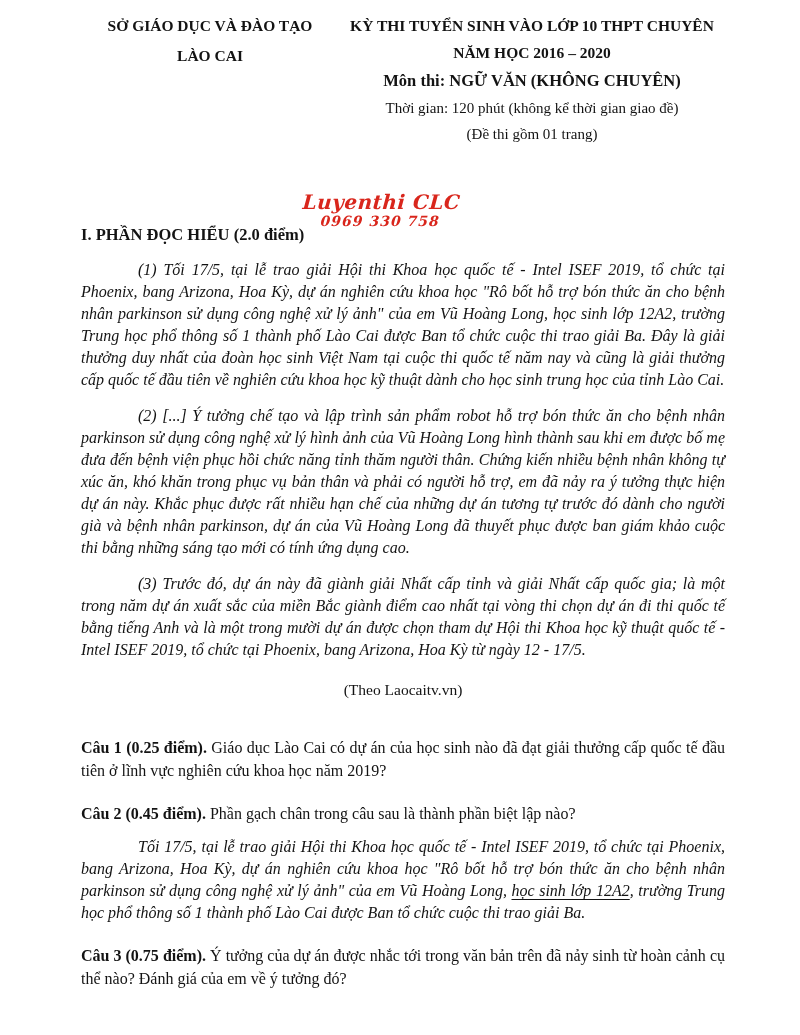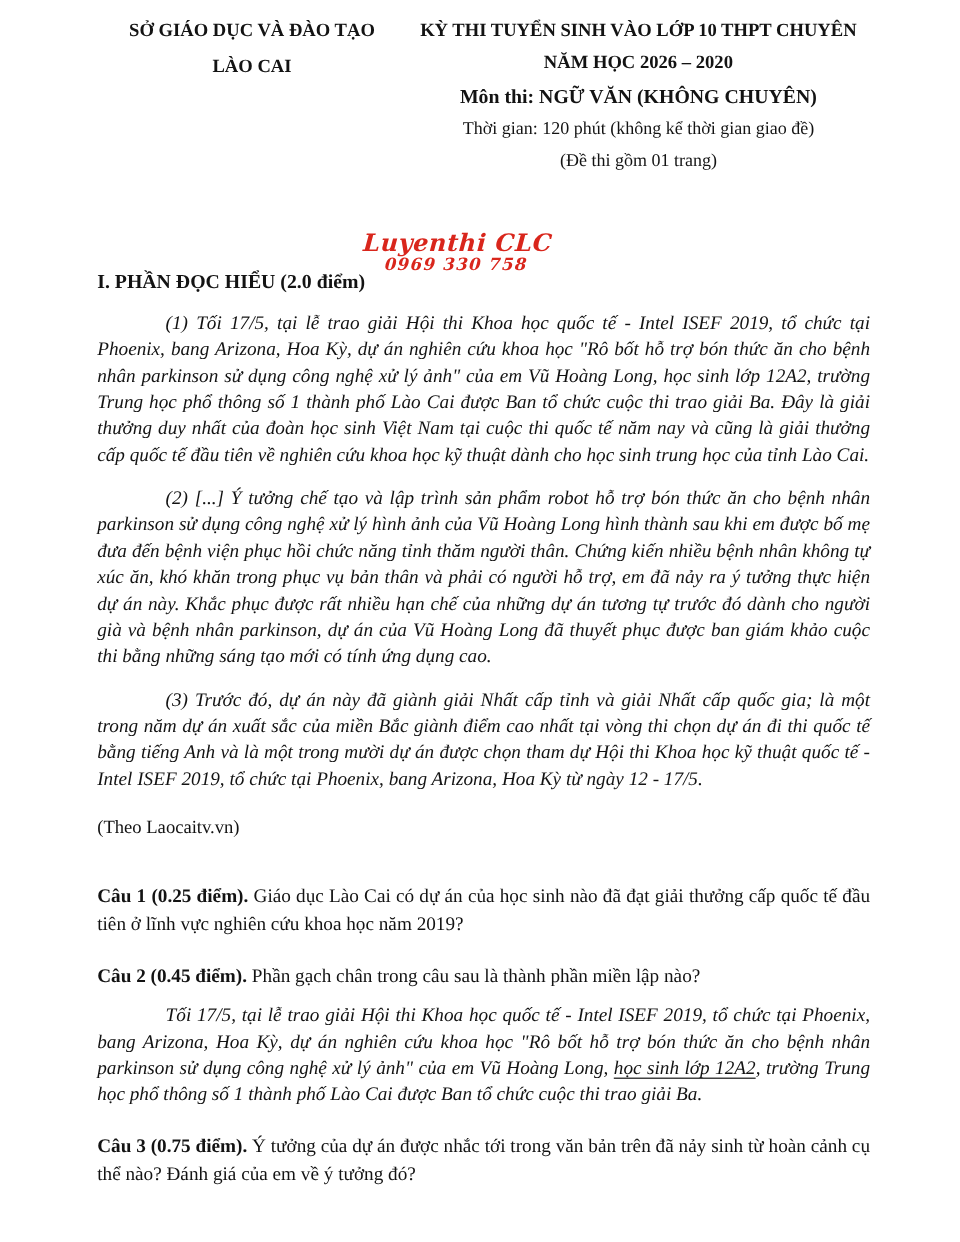--- a/index.html
+++ b/index.html
@@ -64,21 +64,21 @@
     margin-top: 14px;
     font-size: 16px;
     line-height: 22px;
     text-align: justify;
     text-indent: 57px;
     font-style: italic;
   }
   .para + .para { }
   .attribution {
     margin-top: 20px;
-    text-align: left;
+    text-align: center;
     font-size: 15.5px;
   }
   .question {
     font-size: 16px;
     line-height: 23px;
     text-align: justify;
   }
   .q1 { margin-top: 37px; }
   .q2 { margin-top: 20px; }
   .q3 { margin-top: 20px; }
@@ -91,21 +91,21 @@
 
 <div class="page">
 
   <div class="header">
     <div class="header-left">
       <div class="dept-line1">SỞ GIÁO DỤC VÀ ĐÀO TẠO</div>
       <div class="dept-line2">LÀO CAI</div>
     </div>
     <div class="header-right">
       <div class="h-line exam-title">KỲ THI TUYỂN SINH VÀO LỚP 10 THPT CHUYÊN</div>
-      <div class="h-line school-year">NĂM HỌC 2026 – 2020</div>
+      <div class="h-line school-year">NĂM HỌC 2016 – 2020</div>
       <div class="h-line subject-line">Môn thi: NGỮ VĂN (KHÔNG CHUYÊN)</div>
       <div class="h-line duration-line">Thời gian: 120 phút (không kể thời gian giao đề)</div>
       <div class="h-line pages-note">(Đề thi gồm 01 trang)</div>
     </div>
   </div>
 
   <div class="watermark" id="watermark" style="color: rgb(217, 38, 28);">
     <div class="wm-brand">Luyenthi CLC</div>
     <div class="wm-phone">0969 330 758</div>
   </div>
@@ -113,19 +113,19 @@
   <div class="section-heading">I. PHẦN ĐỌC HIỂU (2.0 điểm)</div>
 
   <p class="para">(1) Tối 17/5, tại lễ trao giải Hội thi Khoa học quốc tế - Intel ISEF 2019, tổ chức tại Phoenix, bang Arizona, Hoa Kỳ, dự án nghiên cứu khoa học "Rô bốt hỗ trợ bón thức ăn cho bệnh nhân parkinson sử dụng công nghệ xử lý ảnh" của em Vũ Hoàng Long, học sinh lớp 12A2, trường Trung học phổ thông số 1 thành phố Lào Cai được Ban tổ chức cuộc thi trao giải Ba. Đây là giải thưởng duy nhất của đoàn học sinh Việt Nam tại cuộc thi quốc tế năm nay và cũng là giải thưởng cấp quốc tế đầu tiên về nghiên cứu khoa học kỹ thuật dành cho học sinh trung học của tỉnh Lào Cai.</p>
   <p class="para">(2) [...] Ý tưởng chế tạo và lập trình sản phẩm robot hỗ trợ bón thức ăn cho bệnh nhân parkinson sử dụng công nghệ xử lý hình ảnh của Vũ Hoàng Long hình thành sau khi em được bố mẹ đưa đến bệnh viện phục hồi chức năng tỉnh thăm người thân. Chứng kiến nhiều bệnh nhân không tự xúc ăn, khó khăn trong phục vụ bản thân và phải có người hỗ trợ, em đã nảy ra ý tưởng thực hiện dự án này. Khắc phục được rất nhiều hạn chế của những dự án tương tự trước đó dành cho người già và bệnh nhân parkinson, dự án của Vũ Hoàng Long đã thuyết phục được ban giám khảo cuộc thi bằng những sáng tạo mới có tính ứng dụng cao.</p>
   <p class="para">(3) Trước đó, dự án này đã giành giải Nhất cấp tỉnh và giải Nhất cấp quốc gia; là một trong năm dự án xuất sắc của miền Bắc giành điểm cao nhất tại vòng thi chọn dự án đi thi quốc tế bằng tiếng Anh và là một trong mười dự án được chọn tham dự Hội thi Khoa học kỹ thuật quốc tế - Intel ISEF 2019, tổ chức tại Phoenix, bang Arizona, Hoa Kỳ từ ngày 12 - 17/5.</p>
 
   <div class="attribution">(Theo Laocaitv.vn)</div>
 
   <p class="question q1"><span class="q-label">Câu 1 (0.25 điểm).</span><span> Giáo dục Lào Cai có dự án của học sinh nào đã đạt giải thưởng cấp quốc tế đầu tiên ở lĩnh vực nghiên cứu khoa học năm 2019?</span></p>
 
-  <p class="question q2"><span class="q-label">Câu 2 (0.45 điểm).</span><span> Phần gạch chân trong câu sau là thành phần miền lập nào?</span></p>
+  <p class="question q2"><span class="q-label">Câu 2 (0.45 điểm).</span><span> Phần gạch chân trong câu sau là thành phần biệt lập nào?</span></p>
 
   <p class="para quote"><span>Tối 17/5, tại lễ trao giải Hội thi Khoa học quốc tế - Intel ISEF 2019, tổ chức tại Phoenix, bang Arizona, Hoa Kỳ, dự án nghiên cứu khoa học "Rô bốt hỗ trợ bón thức ăn cho bệnh nhân parkinson sử dụng công nghệ xử lý ảnh" của em Vũ Hoàng Long, </span><span class="underlined">học sinh lớp 12A2</span><span>, trường Trung học phổ thông số 1 thành phố Lào Cai được Ban tổ chức cuộc thi trao giải Ba.</span></p>
 
   <p class="question q3"><span class="q-label">Câu 3 (0.75 điểm).</span><span> Ý tưởng của dự án được nhắc tới trong văn bản trên đã nảy sinh từ hoàn cảnh cụ thể nào? Đánh giá của em về ý tưởng đó?</span></p>
 
 </div>
 
 </body></html>

